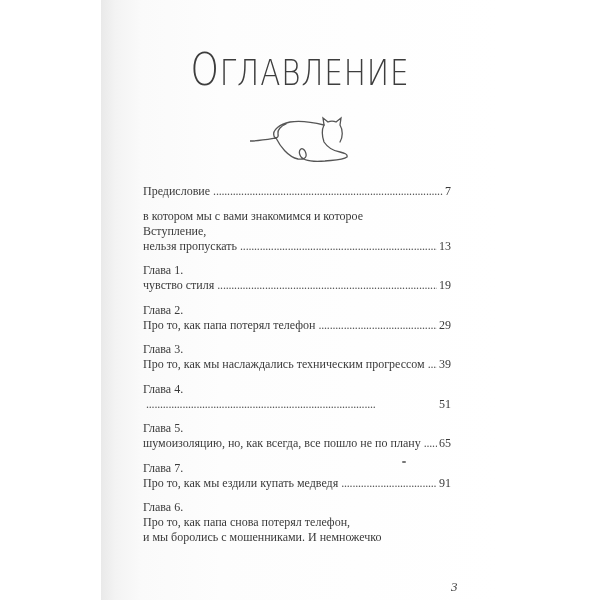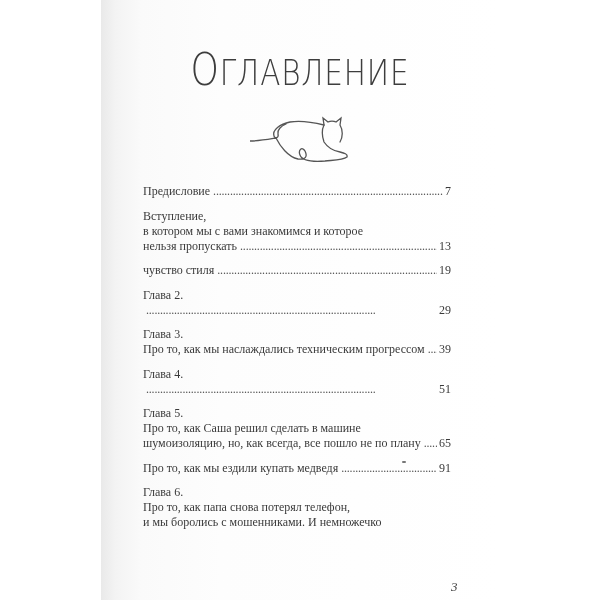--- a/index.html
+++ b/index.html
@@ -43,38 +43,40 @@
 
 <div class="toc" id="toc">
     <div class="entry">
       <div class="line lastline">
         <span class="t">Предисловие</span>
         <span class="leader"></span>
         <span class="pg">7</span>
       </div>
     </div>
     <div class="entry">
+      <div class="line">в котором мы с вами знакомимся и которое</div>
       <div class="line">Вступление,</div>
-      <div class="line">в котором мы с вами знакомимся и которое</div>
       <div class="line lastline">
         <span class="t">нельзя пропускать</span>
         <span class="leader"></span>
         <span class="pg">13</span>
       </div>
     </div>
     <div class="entry">
+      <div class="line">Глава 1.</div>
       <div class="line lastline">
         <span class="t">чувство стиля</span>
         <span class="leader"></span>
         <span class="pg">19</span>
       </div>
     </div>
     <div class="entry">
       <div class="line">Глава 2.</div>
       <div class="line lastline">
+        <span class="t">Про то, как папа потерял телефон</span>
         <span class="leader"></span>
         <span class="pg">29</span>
       </div>
     </div>
     <div class="entry">
       <div class="line">Глава 3.</div>
       <div class="line lastline">
         <span class="t">Про то, как мы наслаждались техническим прогрессом</span>
         <span class="leader"></span>
         <span class="pg">39</span>
@@ -82,28 +84,28 @@
     </div>
     <div class="entry">
       <div class="line">Глава 4.</div>
       <div class="line lastline">
         <span class="leader"></span>
         <span class="pg">51</span>
       </div>
     </div>
     <div class="entry">
       <div class="line">Глава 5.</div>
-      <div class="line">Про то, как Саша решил сделать в машине</div>
       <div class="line lastline">
         <span class="t">шумоизоляцию, но, как всегда, все пошло не по плану</span>
         <span class="leader"></span>
         <span class="pg">65</span>
       </div>
     </div>
     <div class="entry">
+      <div class="line">Глава 7.</div>
       <div class="line lastline">
         <span class="t">Про то, как мы ездили купать медведя</span>
         <span class="leader"></span>
         <span class="pg">91</span>
       </div>
     </div>
     <div class="entry">
       <div class="line">Глава 6.</div>
       <div class="line">Про то, как папа снова потерял телефон,</div>
       <div class="line">и мы боролись с мошенниками. И немножечко</div>

